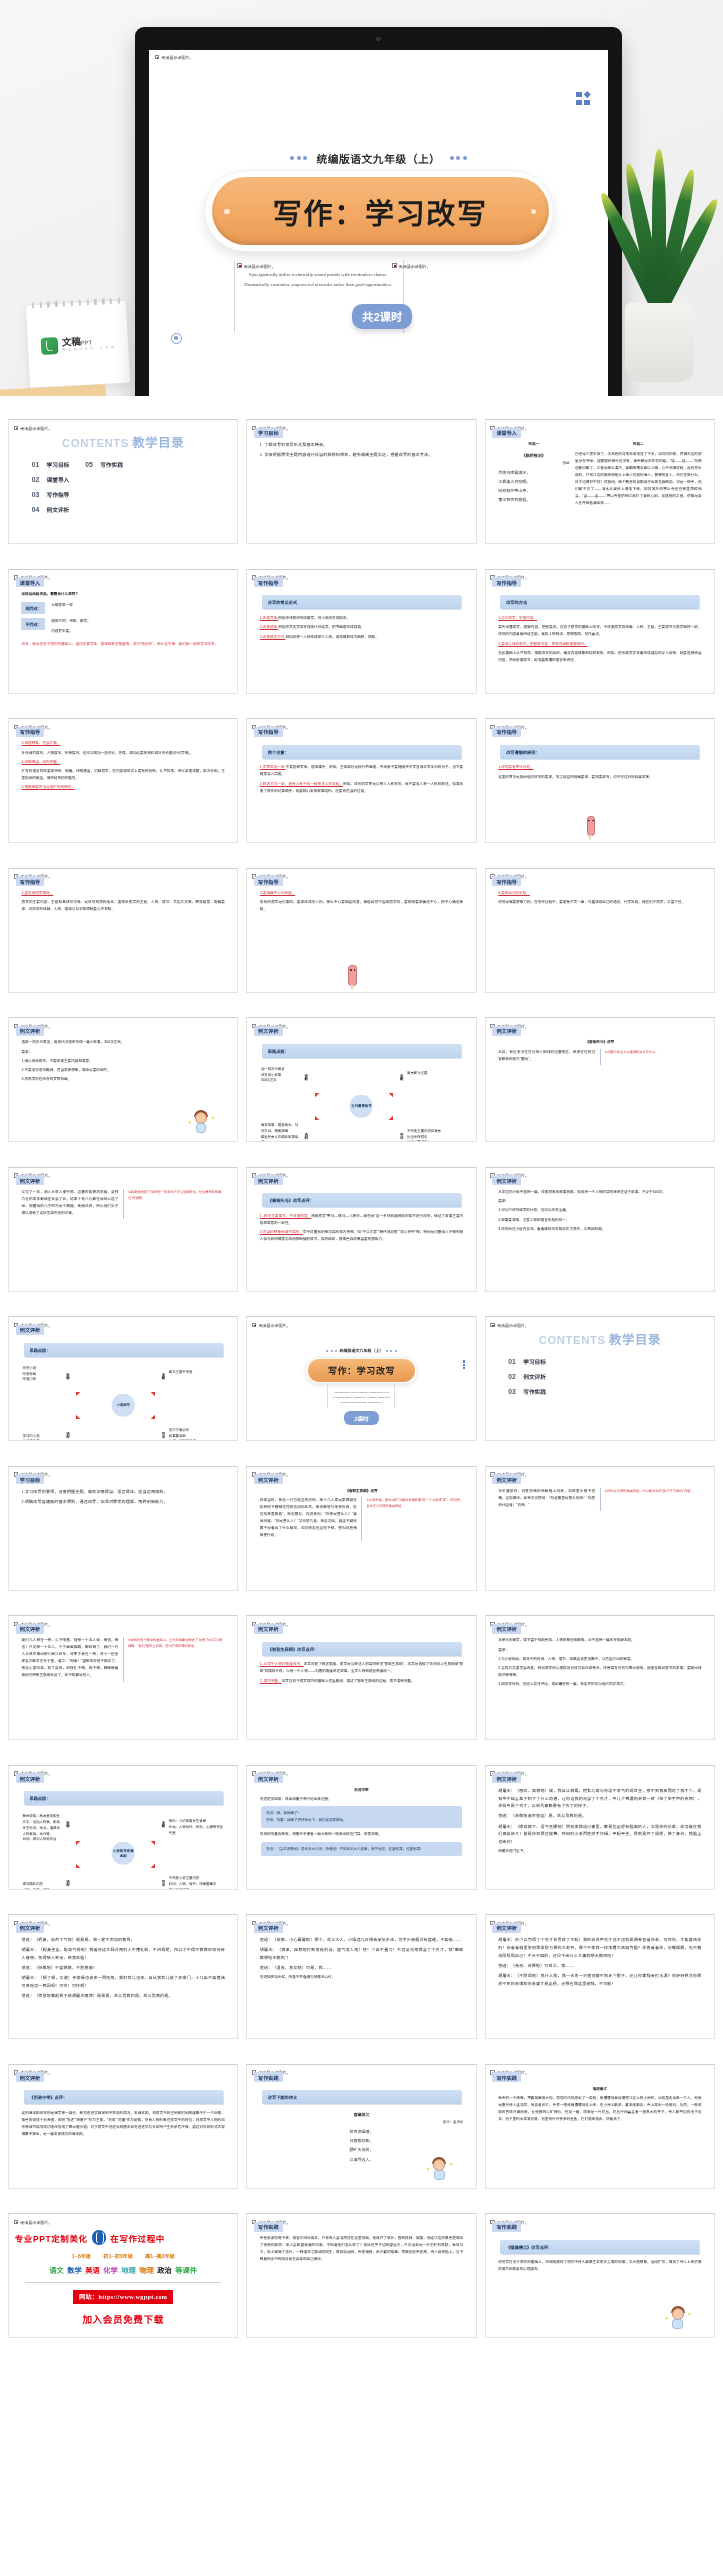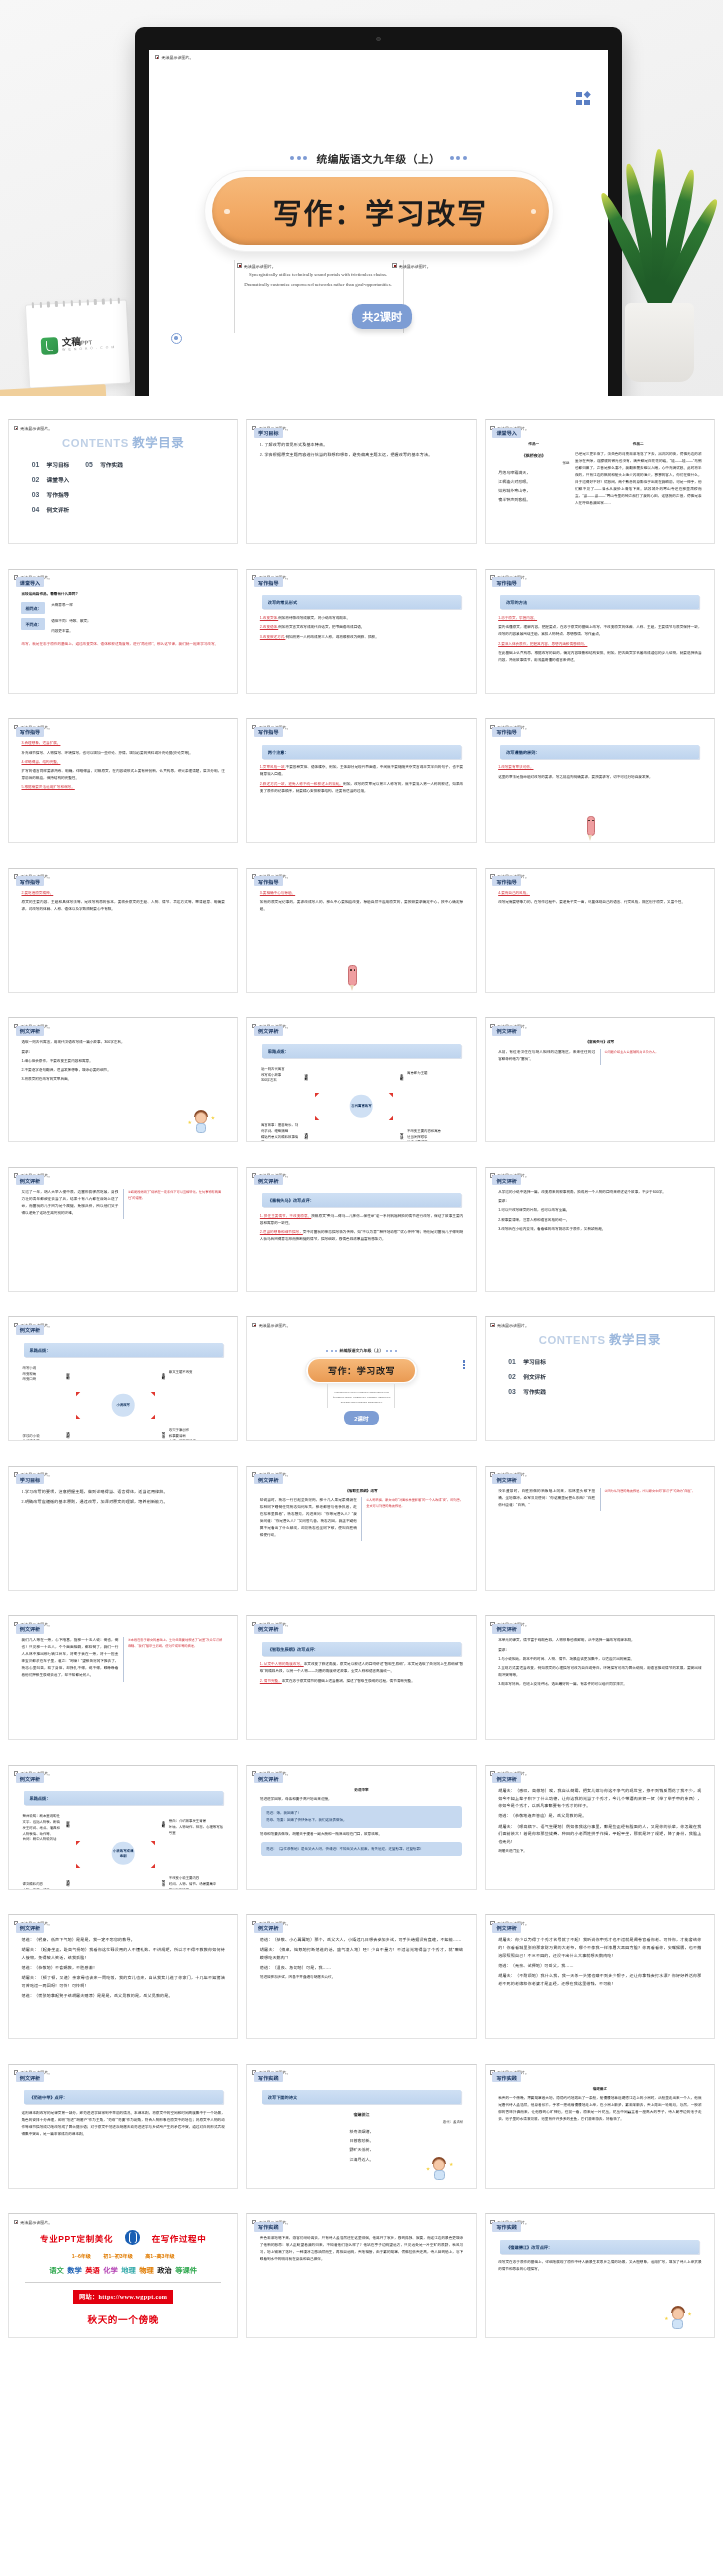--- a/index.html
+++ b/index.html
@@ -309,21 +309,21 @@
     margin:3.4px auto 0;width:35px;padding:2.3px 0;border-radius:6.2px;background:#7d9dd4;
     color:#fff;font-weight:bold;font-size:5.7px;text-align:center;
   }
   .mini-latin{ text-align:center; font-family:"Liberation Serif",serif; font-size:2.6px; color:#555; line-height:2; margin-top:3.4px;}
   .mini-box{ margin:0 auto; width:68px; border-left:0.6px solid #ddd; border-right:0.6px solid #ddd; padding:2.3px 0;}
   .mini-dots{position:absolute;right:4.5px;top:12.4px;}
   .mini-dots i{display:block;width:2.3px;height:2.3px;background:#5b7fc4;margin:1.1px 0;}
 
   
   .promo{ text-align:center; padding-top:9px; }
-  .promo-row1{ display:flex;align-items:center;justify-content:center;gap:12px; }
+  .promo-row1{ display:flex;align-items:center;gap:4px; }
   .promo-red{ color:#e2000f; font-weight:bold; font-size:8.5px; letter-spacing:0.6px;}
   .promo-logo{
     width:14.7px;height:14.7px;border-radius:50%;background:#1a5fb4;position:relative;flex:none;
   }
   .promo-logo:after{
     content:"";position:absolute;left:4.5px;top:2.3px;width:5.7px;height:10.2px;
     border-left:1.7px solid #fff;border-right:1.7px solid #fff;border-radius:2.8px;
   }
   .promo-row2{ margin-top:6.8px; display:flex;justify-content:center;gap:12.4px;font-size:5.1px;font-weight:bold;color:#e07b00;}
   .promo-row3{ margin-top:6.8px; display:flex;justify-content:center;gap:3.4px;font-size:7.3px;font-weight:bold;flex-wrap:wrap;}
@@ -1066,21 +1066,21 @@
             <span style="color: rgb(26, 95, 180);">数学</span>
             <span style="color: rgb(226, 0, 15);">英语</span>
             <span style="color: rgb(178, 63, 178);">化学</span>
             <span style="color: rgb(47, 168, 168);">地理</span>
             <span style="color: rgb(224, 123, 0);">物理</span>
             <span style="color: rgb(34, 34, 34);">政治</span>
             <span style="color: rgb(47, 168, 79);">等课件</span>
           </div>
           <div class="promo-hr"></div>
           <div><span class="promo-url">网站：https://www.wgppt.com</span></div>
-          <div class="promo-cta">秋天的一个傍晚</div>
+          <div class="promo-cta">加入会员免费下载</div>
         </div>
       </div>
     </div>
     <div class="slide">
       <div style="position: absolute; left: 4.5px; top: 1.7px;"><span class="broken-img">
           <span class="bi-box"></span>
           <span>无法显示该图片。</span>
         </span></div>
       <div class="slide-inner"><span class="tag">写作实践</span><div class="body">
           <p class="p">天色渐渐地暗下来，游客们纷纷离去，只有诗人孟浩然还在这里徘徊。他离开了家乡，感到孤独、寂寞，而这江边的景色更增添了他新的愁思：家人正盼望着我的归来，不知道他们怎么样了？他站在亭子边眺望远方，只见远处是一片空旷的原野，秋风习习，地上铺满了落叶，一种凄凉之感油然而生，再极目远眺，天地相接，由于雾的笼罩，仿佛拉低天还高，诗人回到船上，忽下眼看到水中的明月就在身亲和自己做伴。</p>

